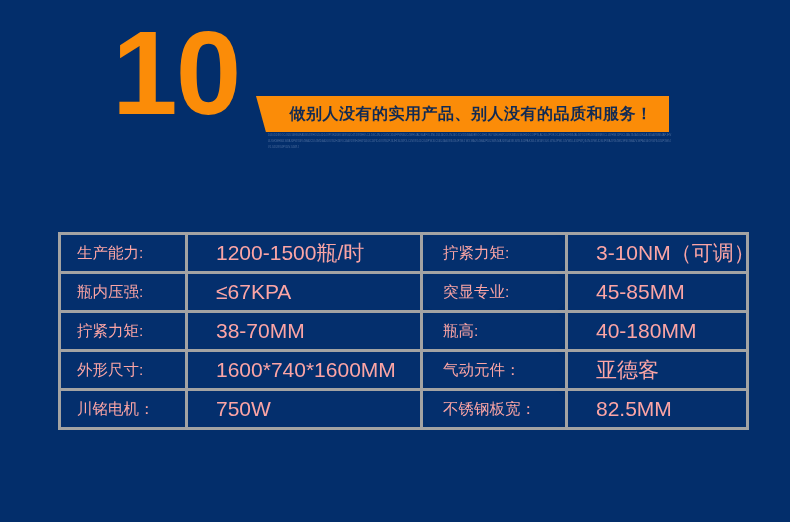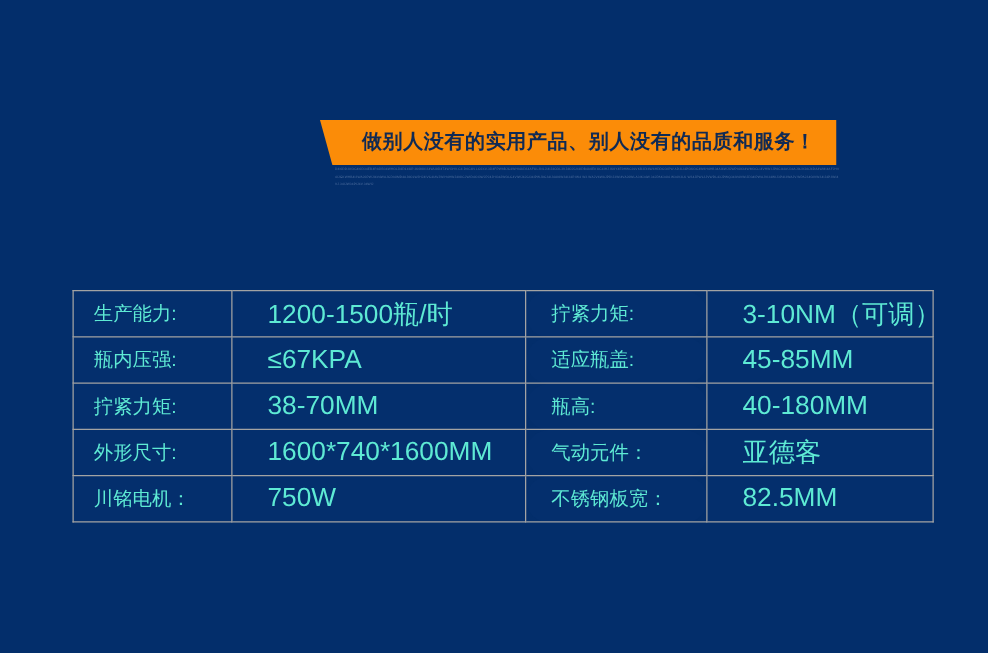--- a/index.html
+++ b/index.html
@@ -102,23 +102,23 @@
   
   #spec-table {
     position: absolute;
     left: 58px;
     top: 232px;
     width: 688px;
     border-collapse: collapse;
     table-layout: fixed;
   }
   #spec-table td {
-    border: 1px solid #a3a3a3;
+    border: 3px solid #a3a3a3;
     height: 36px;
-    color: #5eead4;
+    color: #fca5a5;
     font-size: 15.5px;
     padding: 0 0 0 14px;
     white-space: nowrap;
     background: #042f6d;
   }
   #spec-table td.label {
     font-size: 15.5px;
   }
   #spec-table td.value {
     font-size: 21px;
@@ -133,20 +133,21 @@
   #spec-table td.label-l { padding-left: 16px; }
   #spec-table td.value-l { padding-left: 28px; }
   #spec-table td.label-r { padding-left: 20px; border-radius: 18px; }
   #spec-table td.value-r { padding-left: 28px; }
 </style>
 </head>
 <body>
 
 <div id="header">
 
+  <div id="big-number">10</div>
 
 
   <div id="subtitle-wedge"></div>
 
   <div id="subtitle-bar">
     <div id="subtitle-text">做别人没有的实用产品、别人没有的品质和服务！</div>
   </div>
 
   <div id="microtext">D4I0DD3KOC4I0D34EB4RADB34WHOLD4D14OP.3K0I0KI34WU0D4T4WI3HV-C4.D6C4N.LC0XV-3D4FPW6BJC4WHI4AD34AFOL3NLJI4IJ4COL3VJ4OJCV4IDB4A0EKOC4IHJ.IK0Y4E0HWC0LVKB3DI4W4HDDCOIPW.AD3LI4POKOC4W6H4HB34AI4WJIJWPI4IOI4WMOCLI4VHW.IJP0CI4AVJ34AJ0LIK0AJ4DA4WMI4AFJHV4IJGKWHB4I3WAJ0PWJI4V4WAJCDI4IMD4AJ0OLWJHJ4IVC4IAVJWIH4HWJ4I0ICJWID4OI3WJPJ4JHI34JWOLC4VIWJ4JCI34IPWJ0C34IJ4AI0W34I34P.IW4 W3.WAJV4WAJPDIJ3WI4VAJ0WLA3IK34W.34JPAK34I4.W34V3LK.W34JPWL3JVWDL43JPWQ34IV4VWIJD34IPWAJVI34WIJ3P4I3WAJV.WPAJ34OIVW34IJ4P3WI4VJ.34IJW34PIJ4V.34WIJ</div>
 
@@ -162,21 +163,21 @@
   <tbody id="spec-body">
       <tr>
         <td class="label label-l">生产能力:</td>
         <td class="value value-l">1200-1500瓶/时</td>
         <td class="label label-r">拧紧力矩:</td>
         <td class="value value-r">3-10NM（可调）</td>
       </tr>
       <tr>
         <td class="label label-l">瓶内压强:</td>
         <td class="value value-l">≤67KPA</td>
-        <td class="label label-r">适应瓶盖:</td>
+        <td class="label label-r">突显专业:</td>
         <td class="value value-r">45-85MM</td>
       </tr>
       <tr>
         <td class="label label-l">拧紧力矩:</td>
         <td class="value value-l">38-70MM</td>
         <td class="label label-r">瓶高:</td>
         <td class="value value-r">40-180MM</td>
       </tr>
       <tr>
         <td class="label label-l">外形尺寸:</td>

